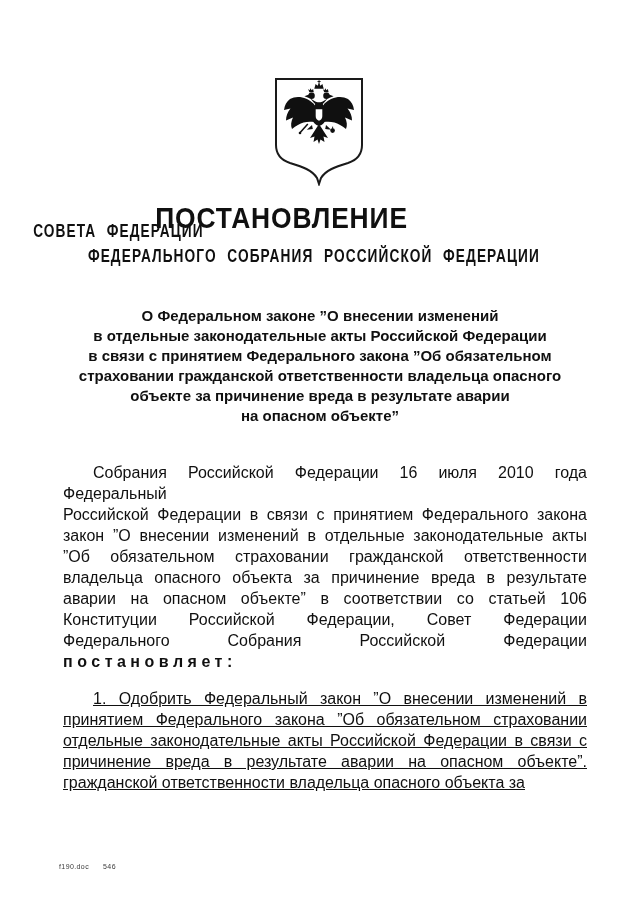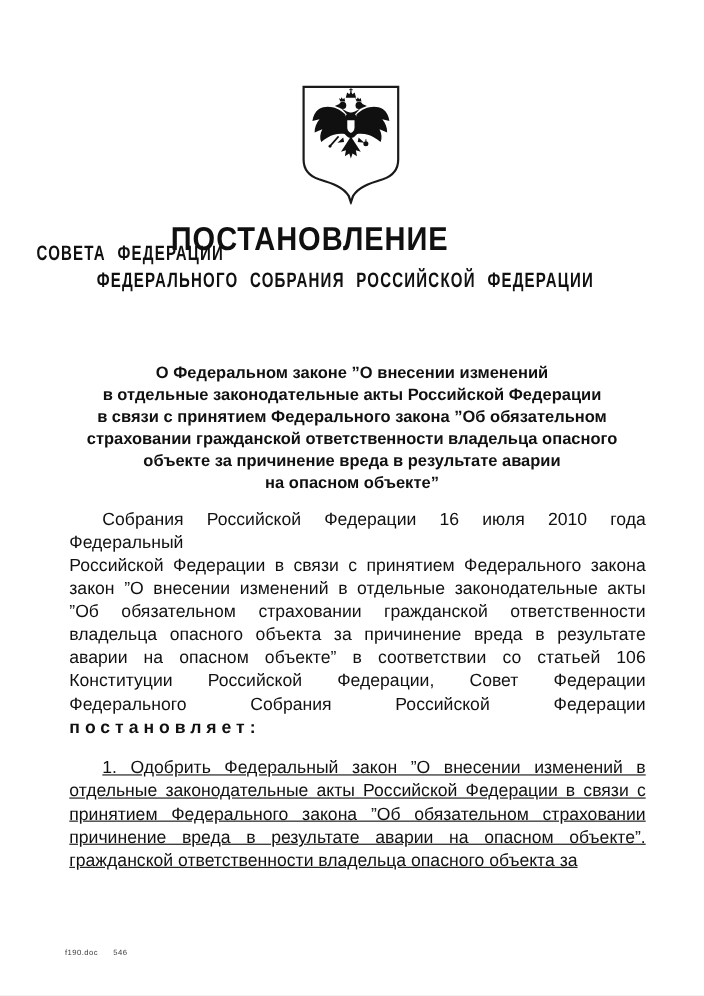--- a/index.html
+++ b/index.html
@@ -56,21 +56,20 @@
   .issuer-1 { top: 221px; }
   .issuer-2 { top: 246px; }
   .subject {
     position: absolute;
     top: 306px;
     left: 40px;
     width: 560px;
     font-size: 15px;
     font-weight: bold;
     line-height: 20px;
-    margin-top: 24px;
   }
   .subject .cline { text-align: center; }
   .body-block {
     position: absolute;
     top: 462px;
     left: 63px;
     width: 524px;
     font-size: 16px;
     line-height: 21px;
   }
@@ -167,22 +166,22 @@
         <div class="jline">закон ”О внесении изменений в отдельные законодательные акты</div>
         <div class="jline">”Об обязательном страховании гражданской ответственности</div>
         <div class="jline">владельца опасного объекта за причинение вреда в результате</div>
         <div class="jline">аварии на опасном объекте” в соответствии со статьей 106</div>
         <div class="jline">Конституции Российской Федерации, Совет Федерации</div>
         <div class="jline">Федерального Собрания Российской Федерации</div>
       </div>
     <div class="resolve-word">постановляет:</div>
     <div class="para para-item1">
         <div class="jline">1. Одобрить Федеральный закон ”О внесении изменений в</div>
+        <div class="jline">принятием Федерального закона ”Об обязательном страховании</div>
         <div class="jline">отдельные законодательные акты Российской Федерации в связи с</div>
-        <div class="jline">принятием Федерального закона ”Об обязательном страховании</div>
         <div class="jline">причинение вреда в результате аварии на опасном объекте”.</div>
         <div class="jline">гражданской ответственности владельца опасного объекта за</div>
       </div>
   </div>
 
   <div class="print-code-row">
     <span>f190.doc</span><span>546</span>
   </div>
 
 </div>

